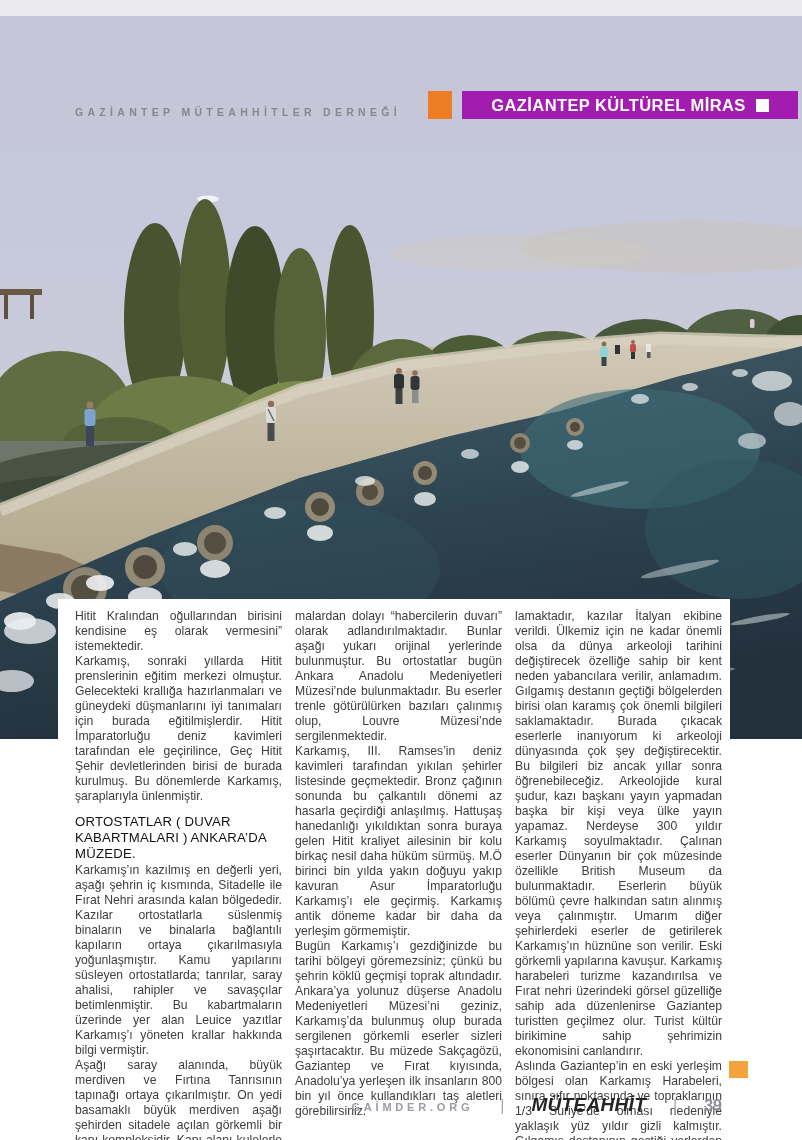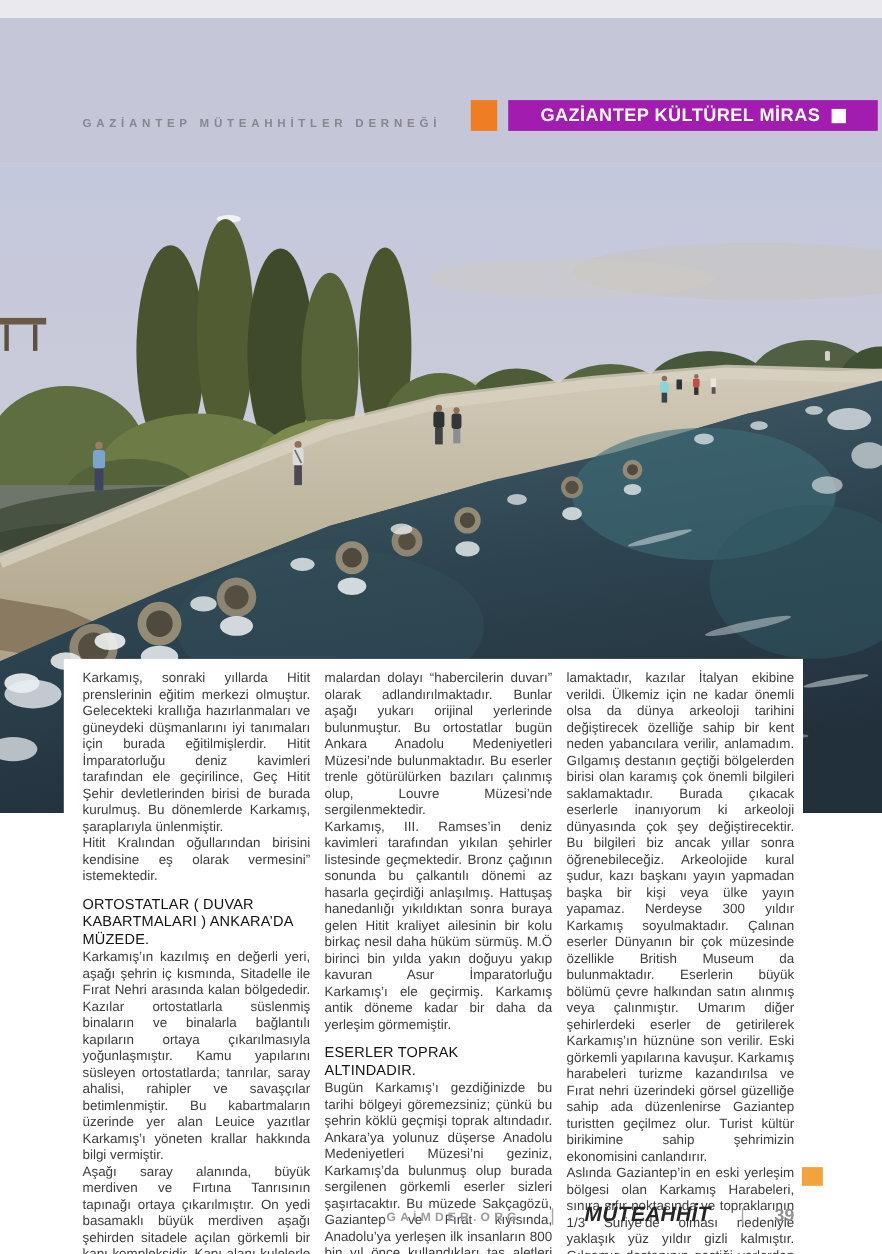--- a/index.html
+++ b/index.html
@@ -206,30 +206,29 @@
         <rect x="646" y="195" width="5" height="8" fill="#e8e6df"></rect>
         <rect x="647" y="203" width="3.5" height="6" fill="#555555"></rect>
         <rect x="750" y="170" width="4.5" height="9" rx="1.5" fill="#d8cfd0"></rect>
       </g>
     </svg>
   </div>
 
   <div class="article-box">
     <div class="columns">
       <div class="col">
+        <p>Hitit Kralından oğullarından birisini kendisine eş olarak vermesini” istemektedir.</p>
         <p>Karkamış, sonraki yıllarda Hitit prenslerinin eğitim merkezi olmuştur. Gelecekteki krallığa hazırlanmaları ve güneydeki düşmanlarını iyi tanımaları için burada eğitilmişlerdir. Hitit İmparatorluğu deniz kavimleri tarafından ele geçirilince, Geç Hitit Şehir devletlerinden birisi de burada kurulmuş. Bu dönemlerde Karkamış, şaraplarıyla ünlenmiştir.</p>
-        <p>Hitit Kralından oğullarından birisini kendisine eş olarak vermesini” istemektedir.</p>
         <h3>ORTOSTATLAR ( DUVAR KABARTMALARI ) ANKARA’DA MÜZEDE.</h3>
         <p>Karkamış’ın kazılmış en değerli yeri, aşağı şehrin iç kısmında, Sitadelle ile Fırat Nehri arasında kalan bölgededir. Kazılar ortostatlarla süslenmiş binaların ve binalarla bağlantılı kapıların ortaya çıkarılmasıyla yoğunlaşmıştır. Kamu yapılarını süsleyen ortostatlarda; tanrılar, saray ahalisi, rahipler ve savaşçılar betimlenmiştir. Bu kabartmaların üzerinde yer alan Leuice yazıtlar Karkamış’ı yöneten krallar hakkında bilgi vermiştir.</p>
         <p>Aşağı saray alanında, büyük merdiven ve Fırtına Tanrısının tapınağı ortaya çıkarılmıştır. On yedi basamaklı büyük merdiven aşağı şehirden sitadele açılan görkemli bir kapı kompleksidir. Kapı alanı kulelerle tahkim edilmiş ve ortostatlarla büyük merdivenle birleşen bir platformun üstüne inşa edilmiştir. Ortostatlar, üzerindeki kabart-</p>
       </div>
       <div class="col">
         <p>malardan dolayı “habercilerin duvarı” olarak adlandırılmaktadır. Bunlar aşağı yukarı orijinal yerlerinde bulunmuştur. Bu ortostatlar bugün Ankara Anadolu Medeniyetleri Müzesi’nde bulunmaktadır. Bu eserler trenle götürülürken bazıları çalınmış olup, Louvre Müzesi’nde sergilenmektedir.</p>
         <p>Karkamış, III. Ramses’in deniz kavimleri tarafından yıkılan şehirler listesinde geçmektedir. Bronz çağının sonunda bu çalkantılı dönemi az hasarla geçirdiği anlaşılmış. Hattuşaş hanedanlığı yıkıldıktan sonra buraya gelen Hitit kraliyet ailesinin bir kolu birkaç nesil daha hüküm sürmüş. M.Ö birinci bin yılda yakın doğuyu yakıp kavuran Asur İmparatorluğu Karkamış’ı ele geçirmiş. Karkamış antik döneme kadar bir daha da yerleşim görmemiştir.</p>
-        <h3>ESERLER TOPRAK ALTINDADIR.</h3>
         <p>Bugün Karkamış’ı gezdiğinizde bu tarihi bölgeyi göremezsiniz; çünkü bu şehrin köklü geçmişi toprak altındadır. Ankara’ya yolunuz düşerse Anadolu Medeniyetleri Müzesi’ni geziniz, Karkamış’da bulunmuş olup burada sergilenen görkemli eserler sizleri şaşırtacaktır. Bu müzede Sakçagözü, Gaziantep ve Fırat kıyısında, Anadolu’ya yerleşen ilk insanların 800 bin yıl önce kullandıkları taş aletleri görebilirsiniz.</p>
 
       </div>
       <div class="col">
         <p>lamaktadır, kazılar İtalyan ekibine verildi. Ülkemiz için ne kadar önemli olsa da dünya arkeoloji tarihini değiştirecek özelliğe sahip bir kent neden yabancılara verilir, anlamadım. Gılgamış destanın geçtiği bölgelerden birisi olan karamış çok önemli bilgileri saklamaktadır. Burada çıkacak eserlerle inanıyorum ki arkeoloji dünyasında çok şey değiştirecektir. Bu bilgileri biz ancak yıllar sonra öğrenebileceğiz. Arkeolojide kural şudur, kazı başkanı yayın yapmadan başka bir kişi veya ülke yayın yapamaz. Nerdeyse 300 yıldır Karkamış soyulmaktadır.  Çalınan eserler Dünyanın bir çok müzesinde özellikle British Museum da bulunmaktadır. Eserlerin büyük bölümü çevre halkından satın alınmış veya çalınmıştır. Umarım diğer şehirlerdeki eserler de getirilerek Karkamış’ın hüznüne son verilir. Eski görkemli yapılarına kavuşur.  Karkamış harabeleri turizme kazandırılsa ve Fırat nehri üzerindeki görsel güzelliğe sahip ada düzenlenirse Gaziantep turistten geçilmez olur. Turist kültür birikimine sahip şehrimizin ekonomisini canlandırır.</p>
         <p>Aslında Gaziantep’in en eski yerleşim bölgesi olan Karkamış Harabeleri, sınıra sıfır noktasında ve  topraklarının 1/3 Suriye’de olması nedeniyle yaklaşık yüz yıldır gizli kalmıştır. Gılgamış destanının geçtiği yerlerden birisi olan Karkamış, gizemli tarihi ile arkeoloji dünyasını göz bebeği olacaktır.</p>
       </div>
     </div>
   </div>
 

